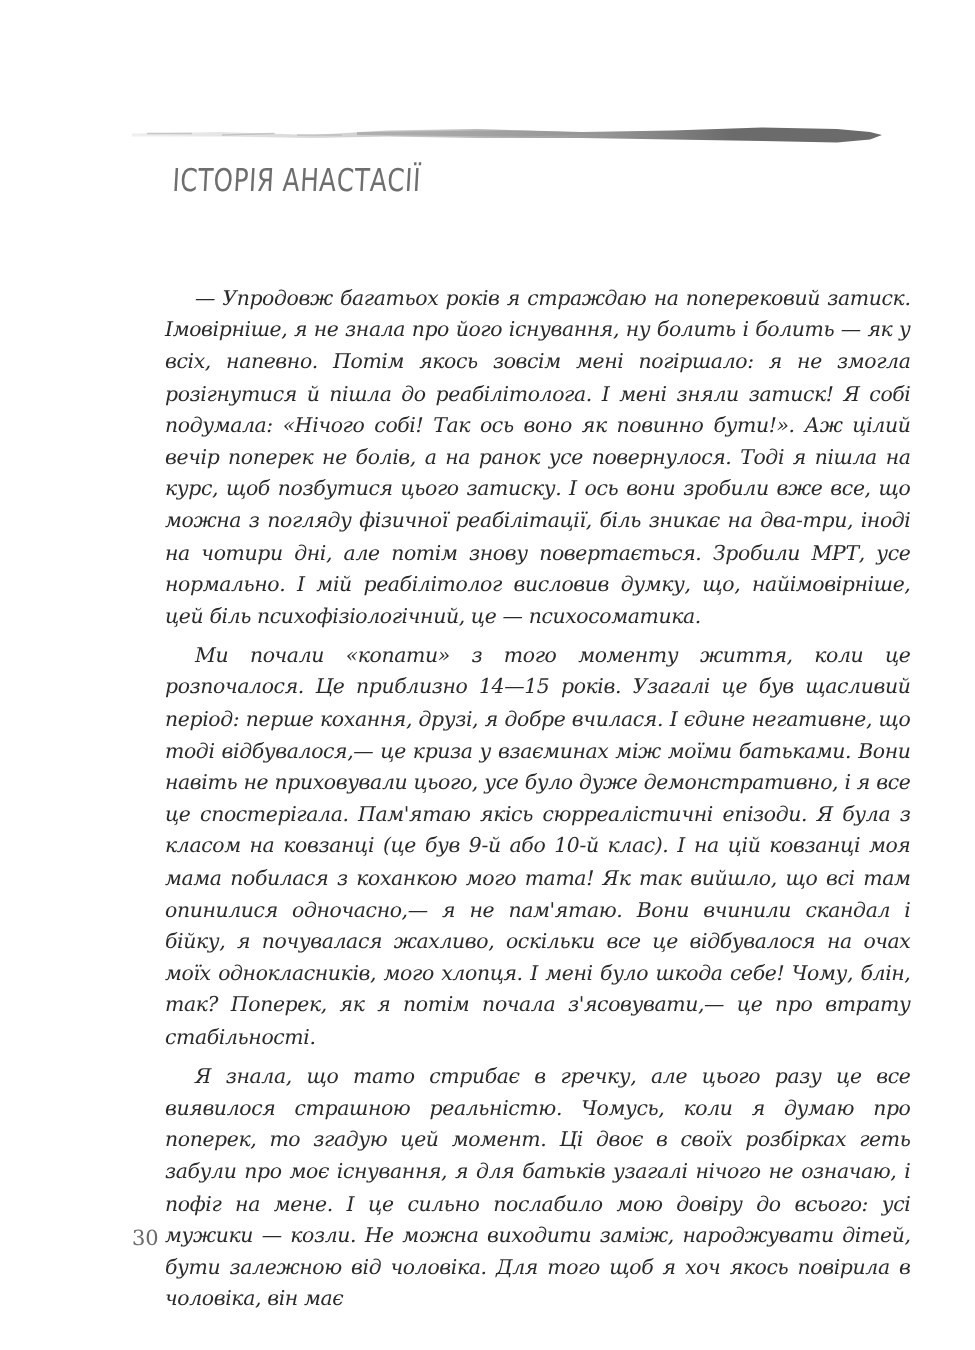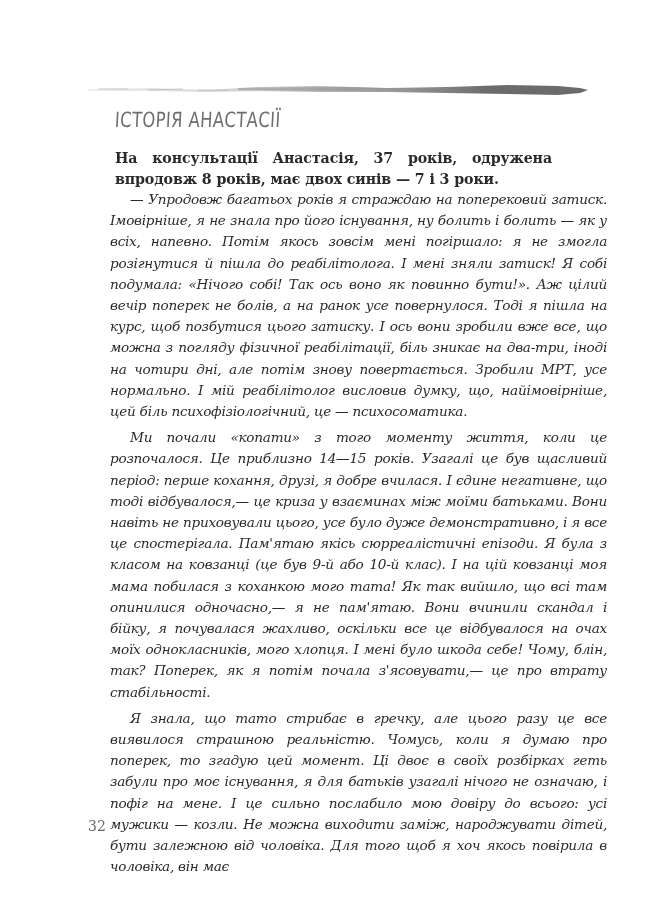--- a/index.html
+++ b/index.html
@@ -95,23 +95,22 @@
         <stop offset="1" stop-color="#6b6b6b" stop-opacity="1"></stop>
       </linearGradient>
     </defs>
     <path d="M0,11 L60,10 L120,12 L170,9 L230,8 L300,10 L360,9 L420,7 L470,8 L492,10 L500,12 L492,15 L470,17 L420,16 L360,15 L300,14 L230,14 L170,13 L120,14 L60,13 L0,13 Z" fill="url(#brushGrad)"></path>
     <path d="M150,10 L260,9 L320,11 L260,13 L150,12 Z" fill="#8f8f8f" opacity="0.5"></path>
     <path d="M10,11 L40,11 M60,12 L95,11 M110,12 L140,12" stroke="#b5b5b5" stroke-width="1" opacity="0.7"></path>
   </svg>
 
   <div class="section-title">ІСТОРІЯ АНАСТАСІЇ</div>
 
-  <div class="intro">На консультації Анастасія, 37 років, одружена впродовж 8 років, має двох синів — 7 і 3 роки.</div>
 
   <div class="body-text">
     <p>— Упродовж багатьох років я страждаю на поперековий затиск. Імовірніше, я не знала про його існування, ну болить і болить — як у всіх, напевно. Потім якось зовсім мені погіршало: я не змогла розігнутися й пішла до реабілітолога. І мені зняли затиск! Я собі подумала: «Нічого собі! Так ось воно як повинно бути!». Аж цілий вечір поперек не болів, а на ранок усе повернулося. Тоді я пішла на курс, щоб позбутися цього затиску. І ось вони зробили вже все, що можна з погляду фізичної реабілітації, біль зникає на два-три, іноді на чотири дні, але потім знову повертається. Зробили МРТ, усе нормально. І мій реабілітолог висловив думку, що, найімовірніше, цей біль психофізіологічний, це — психосоматика.</p>
     <p>Ми почали «копати» з того моменту життя, коли це розпочалося. Це приблизно 14—15 років. Узагалі це був щасливий період: перше кохання, друзі, я добре вчилася. І єдине негативне, що тоді відбувалося,— це криза у взаєминах між моїми батьками. Вони навіть не приховували цього, усе було дуже демонстративно, і я все це спостерігала. Пам'ятаю якісь сюрреалістичні епізоди. Я була з класом на ковзанці (це був 9-й або 10-й клас). І на цій ковзанці моя мама побилася з коханкою мого тата! Як так вийшло, що всі там опинилися одночасно,— я не пам'ятаю. Вони вчинили скандал і бійку, я почувалася жахливо, оскільки все це відбувалося на очах моїх однокласників, мого хлопця. І мені було шкода себе! Чому, блін, так? Поперек, як я потім почала з'ясовувати,— це про втрату стабільності.</p>
     <p>Я знала, що тато стрибає в гречку, але цього разу це все виявилося страшною реальністю. Чомусь, коли я думаю про поперек, то згадую цей момент. Ці двоє в своїх розбірках геть забули про моє існування, я для батьків узагалі нічого не означаю, і пофіг на мене. І це сильно послабило мою довіру до всього: усі мужики — козли. Не можна виходити заміж, народжувати дітей, бути залежною від чоловіка. Для того щоб я хоч якось повірила в чоловіка, він має</p>
   </div>
 
-  <div class="page-number">32</div>
+  <div class="page-number">30</div>
 
 </div>
 
 </body></html>

